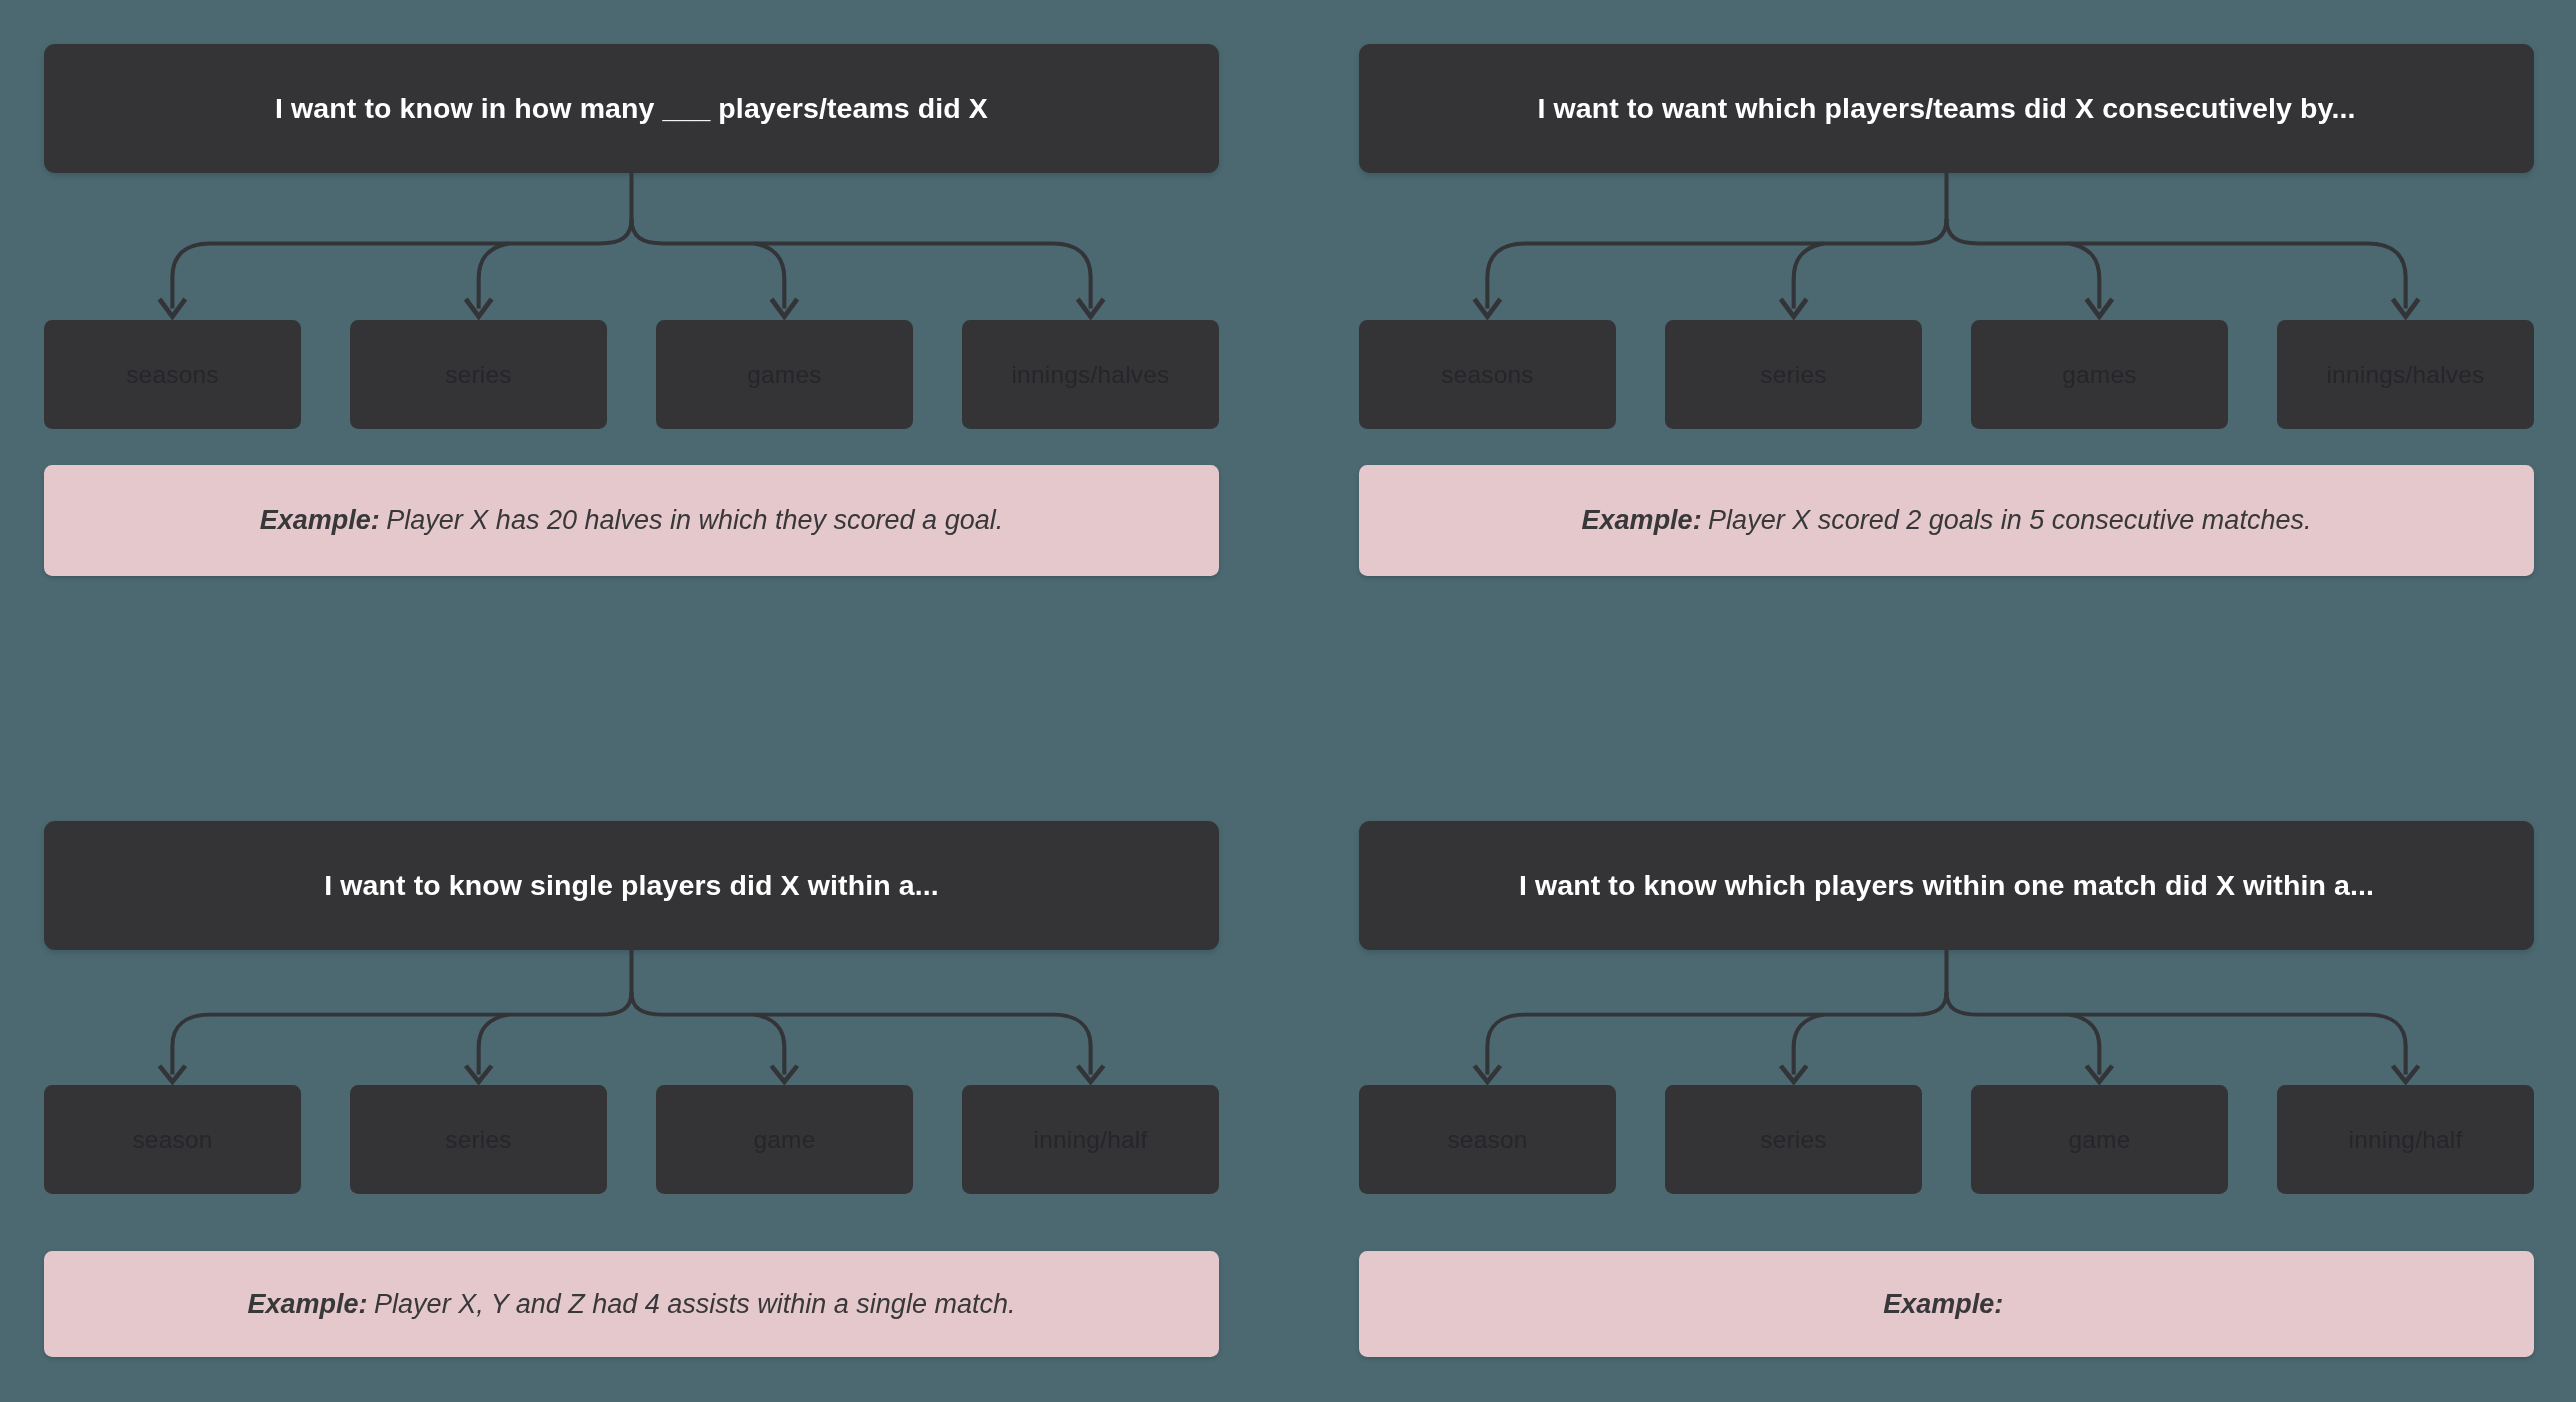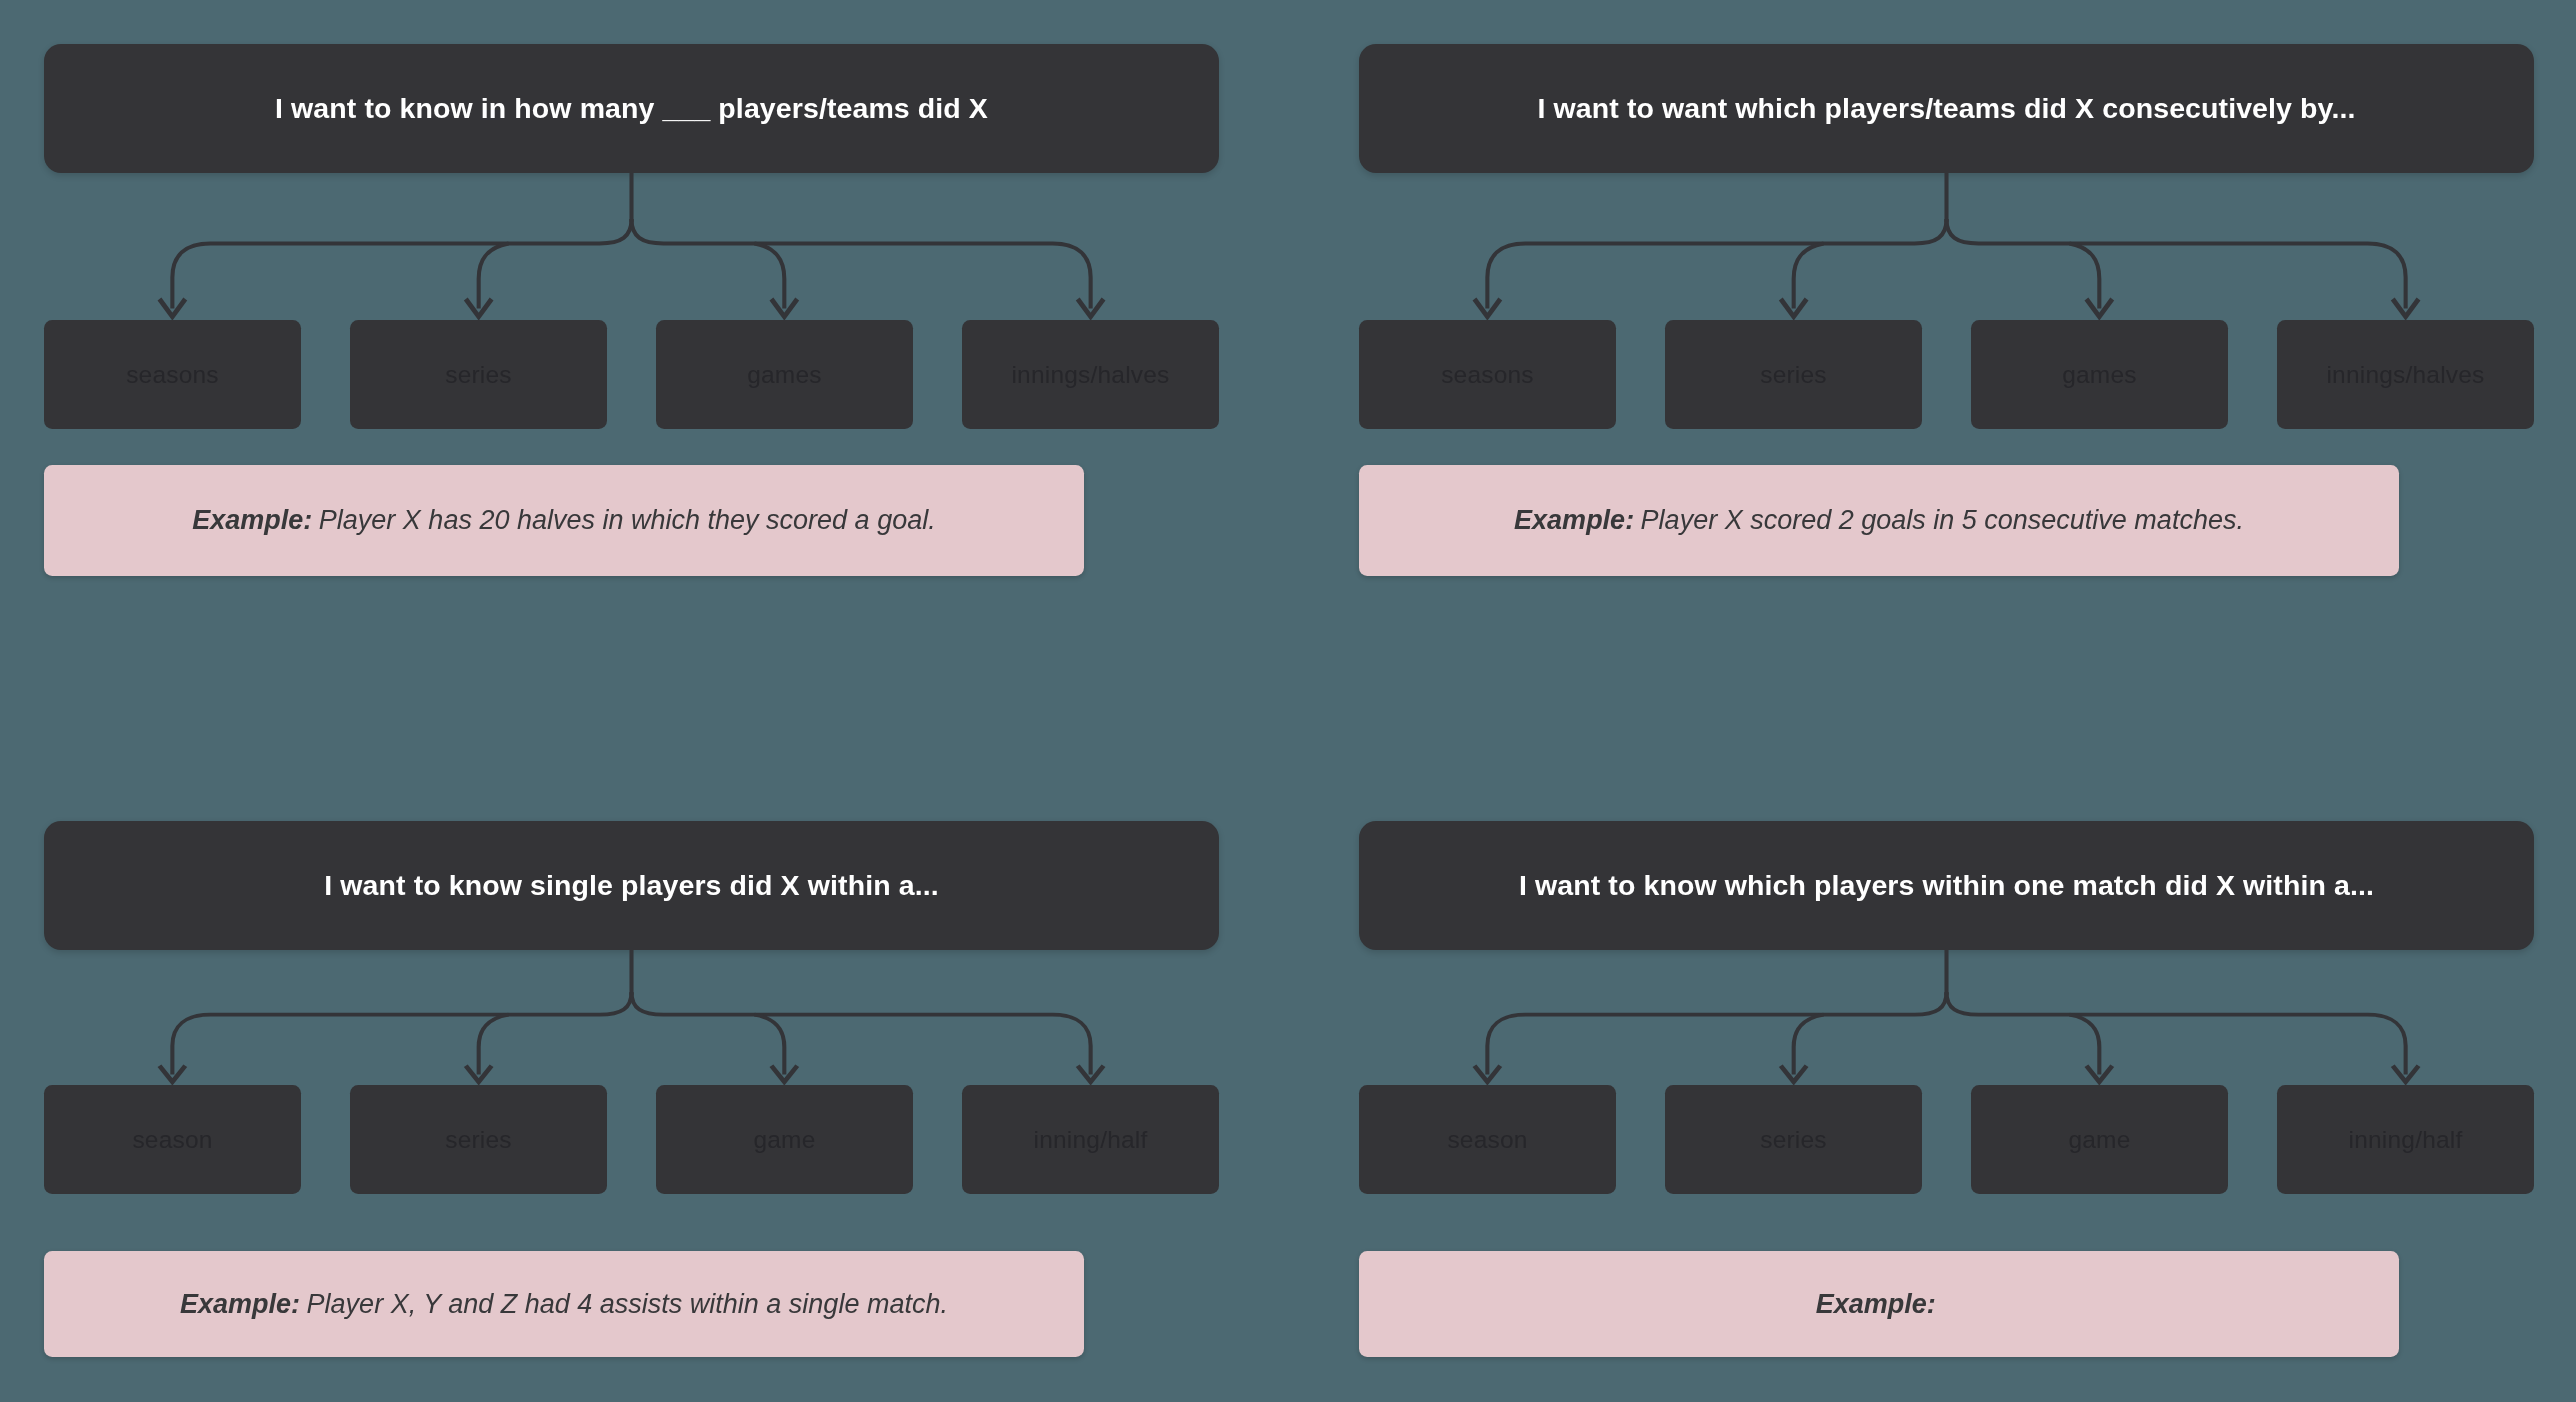--- a/index.html
+++ b/index.html
@@ -22,21 +22,21 @@
   .quadrant{
     position:absolute;
     width:1175px;
     height:537px;
   }
   .q-header{
     position:absolute;
     top:0;left:0;
     width:1175px;height:129px;
     background:var(--box-dark);
-    border-radius:17px;
+    border-radius:11px;
     display:flex;align-items:center;justify-content:center;
     color:var(--header-text);
     font-size:28.5px;font-weight:700;
     letter-spacing:0.1px;
     box-shadow:0 2.7px 6.8px rgba(0,0,0,0.15);
   }
   .connector{
     position:absolute;
     top:129px;left:0;
     width:1175px;height:147px;
@@ -65,21 +65,21 @@
     background:var(--box-dark);
     border-radius:8.2px;
     display:flex;align-items:center;justify-content:center;
     color:var(--box-text-dim);
     font-size:24.5px;font-weight:500;
     letter-spacing:0.2px;
   }
   .example{
     position:absolute;
     top:421px;left:0;
-    width:1040px;height:111px;
+    width:1175px;height:111px;
     background:var(--example-bg);
     border-radius:8.2px;
     display:flex;align-items:center;justify-content:center;
     color:var(--example-text);
     font-size:27px;font-style:italic;
     box-shadow:0 2px 5.4px rgba(0,0,0,0.18);
   }
   .row2 .example{top:430px;height:106px;}
   .ex-label{
     font-weight:700;

